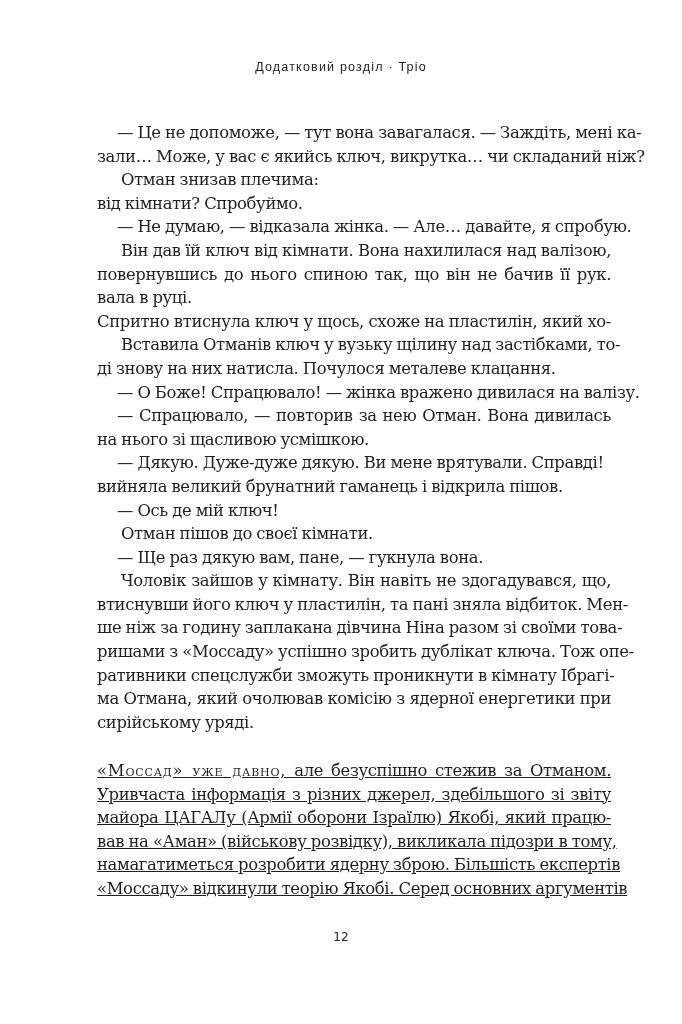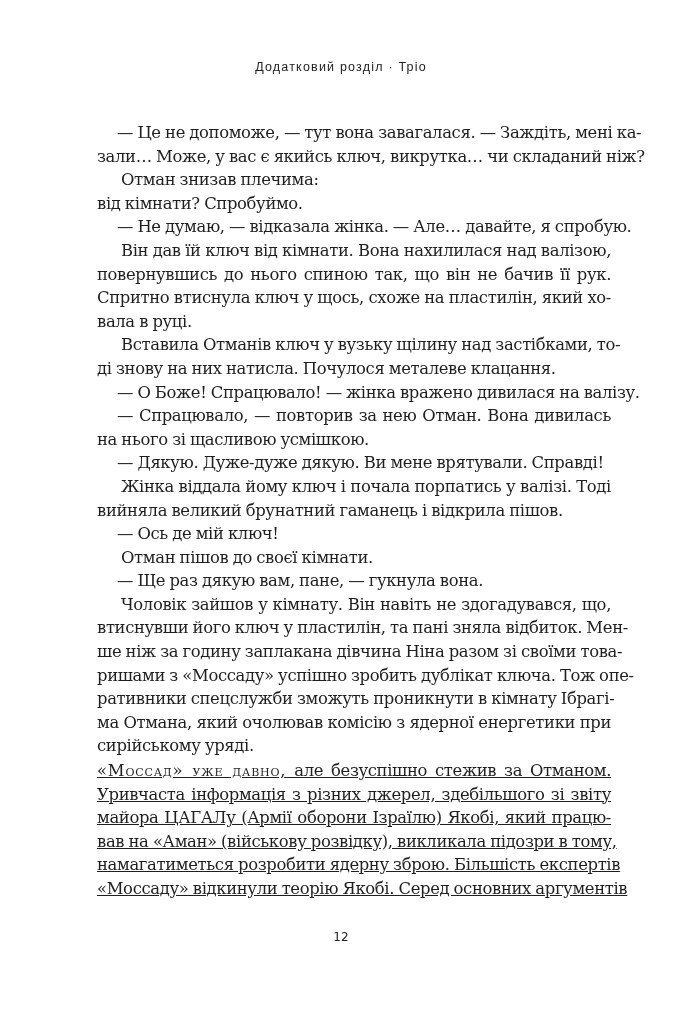--- a/index.html
+++ b/index.html
@@ -70,29 +70,28 @@
 <div class="running-head">Додатковий розділ · Тріо</div>
 
 <div class="text-block block-1">
   <span class="line indent-dash">— Це не допоможе, — тут вона завагалася. — Заждіть, мені ка-</span>
   <span class="line">зали… Може, у вас є якийсь ключ, викрутка… чи складаний ніж?</span>
   <span class="line last indent-para">Отман знизав плечима:</span>
   <span class="line last">від кімнати? Спробуймо.</span>
   <span class="line indent-dash">— Не думаю, — відказала жінка. — Але… давайте, я спробую.</span>
   <span class="line indent-para">Він дав їй ключ від кімнати. Вона нахилилася над валізою,</span>
   <span class="line">повернувшись до нього спиною так, що він не бачив її рук.</span>
+  <span class="line last">вала в руці.</span>
   <span class="line">Спритно втиснула ключ у щось, схоже на пластилін, який хо-</span>
-  <span class="line last">вала в руці.</span>
   <span class="line indent-para">Вставила Отманів ключ у вузьку щілину над застібками, то-</span>
   <span class="line last">ді знову на них натисла. Почулося металеве клацання.</span>
   <span class="line indent-dash">— О Боже! Спрацювало! — жінка вражено дивилася на валізу.</span>
   <span class="line indent-dash">— Спрацювало, — повторив за нею Отман. Вона дивилась</span>
   <span class="line last">на нього зі щасливою усмішкою.</span>
   <span class="line last indent-dash">— Дякую. Дуже-дуже дякую. Ви мене врятували. Справді!</span>
-  <span class="line indent-para">Жінка віддала йому ключ і почала порпатись у валізі. Тоді</span>
   <span class="line last">вийняла великий брунатний гаманець і відкрила пішов.</span>
   <span class="line last indent-dash">— Ось де мій ключ!</span>
   <span class="line last indent-para">Отман пішов до своєї кімнати.</span>
   <span class="line last indent-dash">— Ще раз дякую вам, пане, — гукнула вона.</span>
   <span class="line indent-para">Чоловік зайшов у кімнату. Він навіть не здогадувався, що,</span>
   <span class="line">втиснувши його ключ у пластилін, та пані зняла відбиток. Мен-</span>
   <span class="line">ше ніж за годину заплакана дівчина Ніна разом зі своїми това-</span>
   <span class="line">ришами з «Моссаду» успішно зробить дублікат ключа. Тож опе-</span>
   <span class="line">ративники спецслужби зможуть проникнути в кімнату Ібрагі-</span>
   <span class="line">ма Отмана, який очолював комісію з ядерної енергетики при</span>

